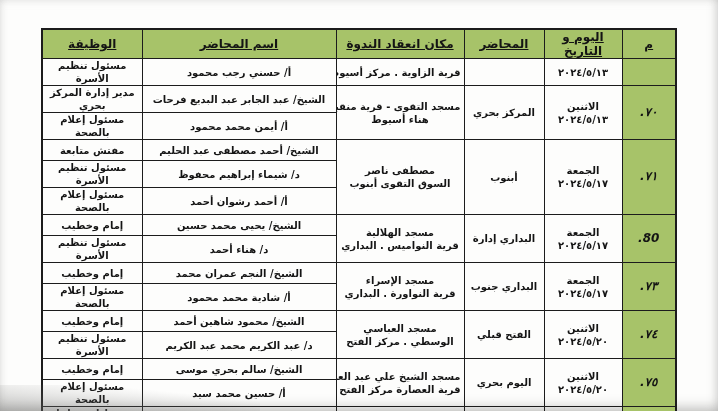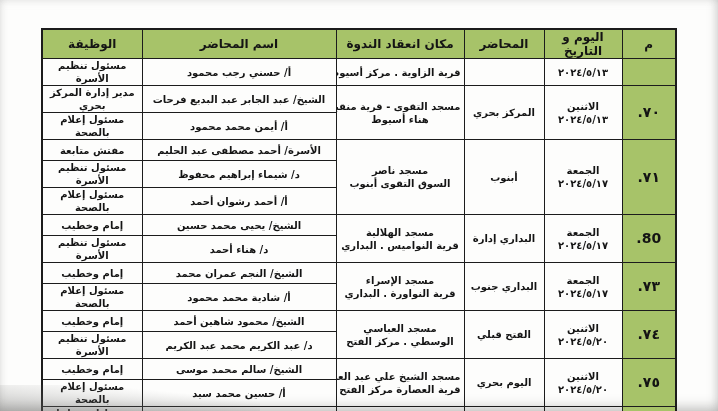--- a/index.html
+++ b/index.html
@@ -41,25 +41,27 @@
     vertical-align: middle;
     padding: 0 3px;
     font-weight: bold;
     overflow: hidden;
   }
   .schedule thead th {
     background: var(--green, #a7c369);
     height: 24px;
     font-size: 12px;
     letter-spacing: 0;
+    text-decoration: underline;
   }
   .schedule td { font-size: 10px; line-height: 1.3; }
   .schedule td.num {
     background: var(--green, #a7c369);
-    font-size: 14px;
+    font-size: 12px;
+    font-style: italic;
   }
   .schedule td.datecell div,
   .schedule td.venuecell div { white-space: nowrap; }
 </style>
 </head>
 <body>
 
 <div class="photo">
   <table class="schedule" dir="rtl">
     <colgroup>
@@ -112,24 +114,24 @@
           <td>مسئول إعلام بالصحة</td>
         </tr>
         <tr style="height: 21px;">
           <td rowspan="3" class="num">٧١.</td>
           <td rowspan="3" class="datecell">
             <div>الجمعة</div>
             <div>٢٠٢٤/٥/١٧</div>
           </td>
           <td rowspan="3">أبنوب</td>
           <td rowspan="3" class="venuecell">
-            <div>مسجد ناصر</div>
+            <div>مصطفى ناصر</div>
             <div>السوق  التقوى أبنوب</div>
           </td>
-          <td>الأسرة/ أحمد مصطفى عبد الحليم</td>
+          <td>الشيخ/ أحمد مصطفى عبد الحليم</td>
           <td>مفتش متابعة</td>
         </tr>
         <tr style="height: 21px;">
           <td>د/ شيماء إبراهيم محفوظ</td>
           <td>مسئول تنظيم الأسرة</td>
         </tr>
         <tr style="height: 21px;">
           <td>أ/ أحمد رشوان أحمد</td>
           <td>مسئول إعلام بالصحة</td>
         </tr>
@@ -191,21 +193,21 @@
           <td rowspan="2" class="num">٧٥.</td>
           <td rowspan="2" class="datecell">
             <div>الاثنين</div>
             <div>٢٠٢٤/٥/٢٠</div>
           </td>
           <td rowspan="2">اليوم بحري</td>
           <td rowspan="2" class="venuecell">
             <div>مسجد الشيخ علي عبد العزيز</div>
             <div>قرية العصارة  مركز الفتح</div>
           </td>
-          <td>الشيخ/ سالم محمد موسى</td>
+          <td>الشيخ/ سالم بحري موسى</td>
           <td>إمام وخطيب</td>
         </tr>
         <tr style="height: 21px;">
           <td>أ/ حسين محمد سيد</td>
           <td>مسئول إعلام بالصحة</td>
         </tr>
         <tr style="height: 21px;">
           <td rowspan="2" class="num">٧٦.</td>
           <td rowspan="2" class="datecell"></td>
           <td rowspan="2">ساحل سليم</td>

